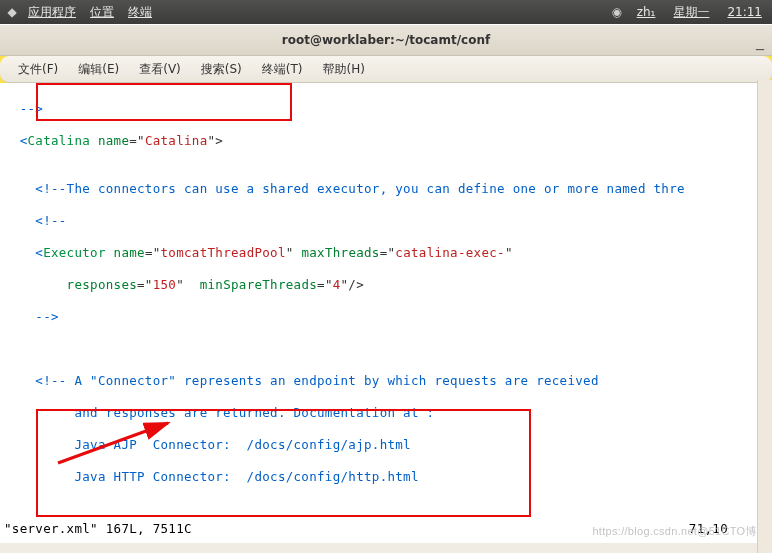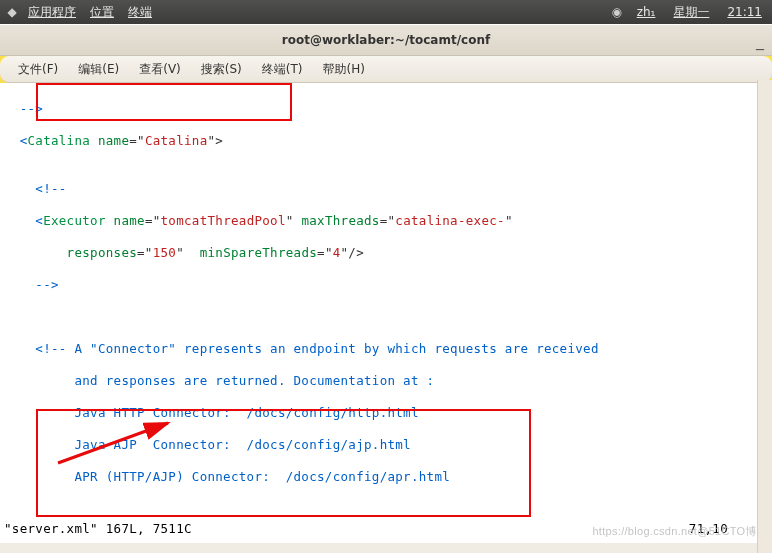--- a/index.html
+++ b/index.html
@@ -189,31 +189,31 @@
     <span class="mi">查看(V)</span>
     <span class="mi">搜索(S)</span>
     <span class="mi">终端(T)</span>
     <span class="mi">帮助(H)</span>
   </div>
 
   <div class="editor">
 <span class="ln cm">  --&gt;</span>
 <span class="ln"><span class="tag">  &lt;</span><span class="kw">Catalina </span><span class="attr">name</span><span class="op">="</span><span class="str">Catalina</span><span class="op">"&gt;</span></span>
 <span class="ln"></span>
+<span class="ln cm">    &lt;!--The connectors can use a shared executor, you can define one or more named thre</span>
 <span class="ln cm">    &lt;!--</span>
 <span class="ln"><span class="tag">    &lt;</span><span class="kw">Executor </span><span class="attr">name</span><span class="op">="</span><span class="str">tomcatThreadPool</span><span class="op">" </span><span class="attr">maxThreads</span><span class="op">="</span><span class="str">catalina-exec-</span><span class="op">"</span></span>
 <span class="ln"><span>        </span><span class="attr">responses</span><span class="op">="</span><span class="str">150</span><span class="op">"  </span><span class="attr">minSpareThreads</span><span class="op">="</span><span class="str">4</span><span class="op">"/&gt;</span></span>
 <span class="ln cm">    --&gt;</span>
 <span class="ln"></span>
 <span class="ln"></span>
 <span class="ln cm">    &lt;!-- A "Connector" represents an endpoint by which requests are received</span>
 <span class="ln cm">         and responses are returned. Documentation at :</span>
+<span class="ln cm">         Java AJP  Connector:  /docs/config/ajp.html</span>
 <span class="ln cm">         Java HTTP Connector:  /docs/config/http.html</span>
-<span class="ln cm">         Java AJP  Connector:  /docs/config/ajp.html</span>
-<span class="ln cm">         APR (HTTP/AJP) Connector:  /docs/config/apr.html</span>
 
 
 
 
 
 
 
 
 
 

